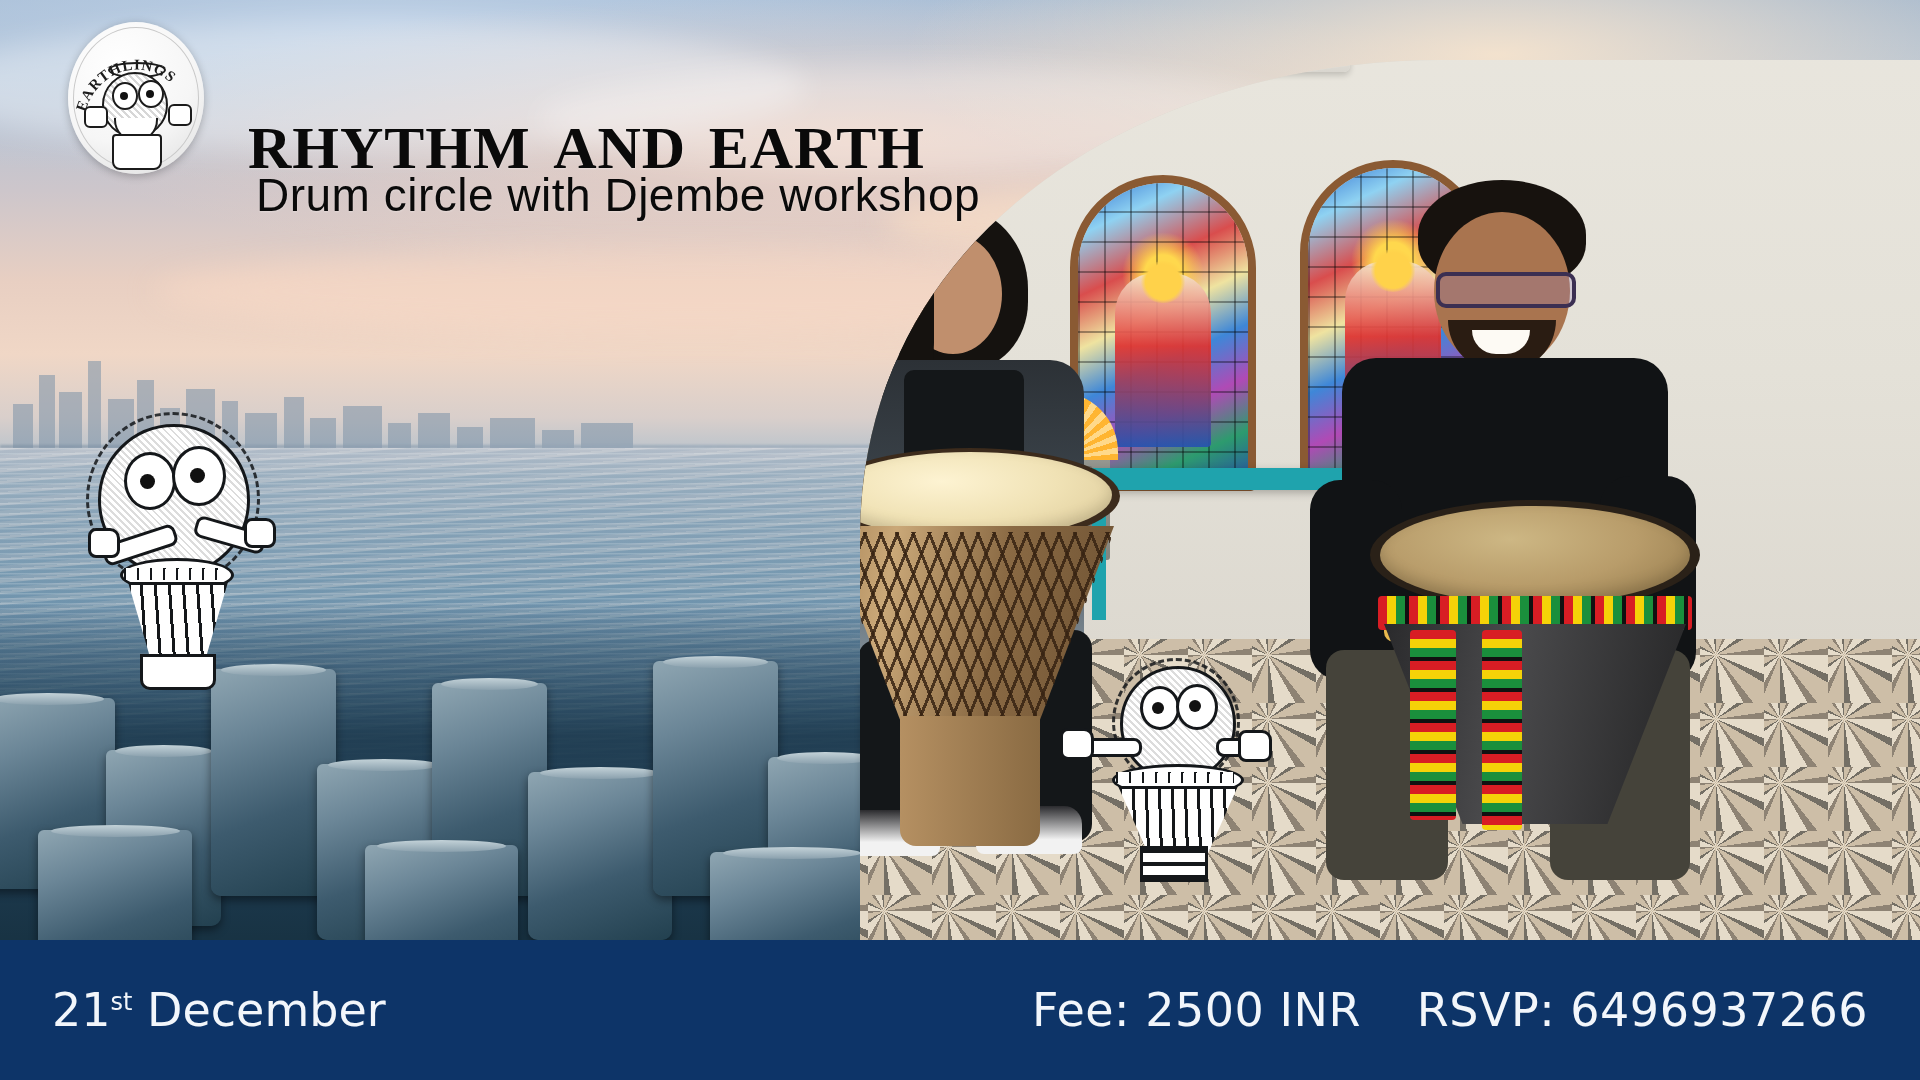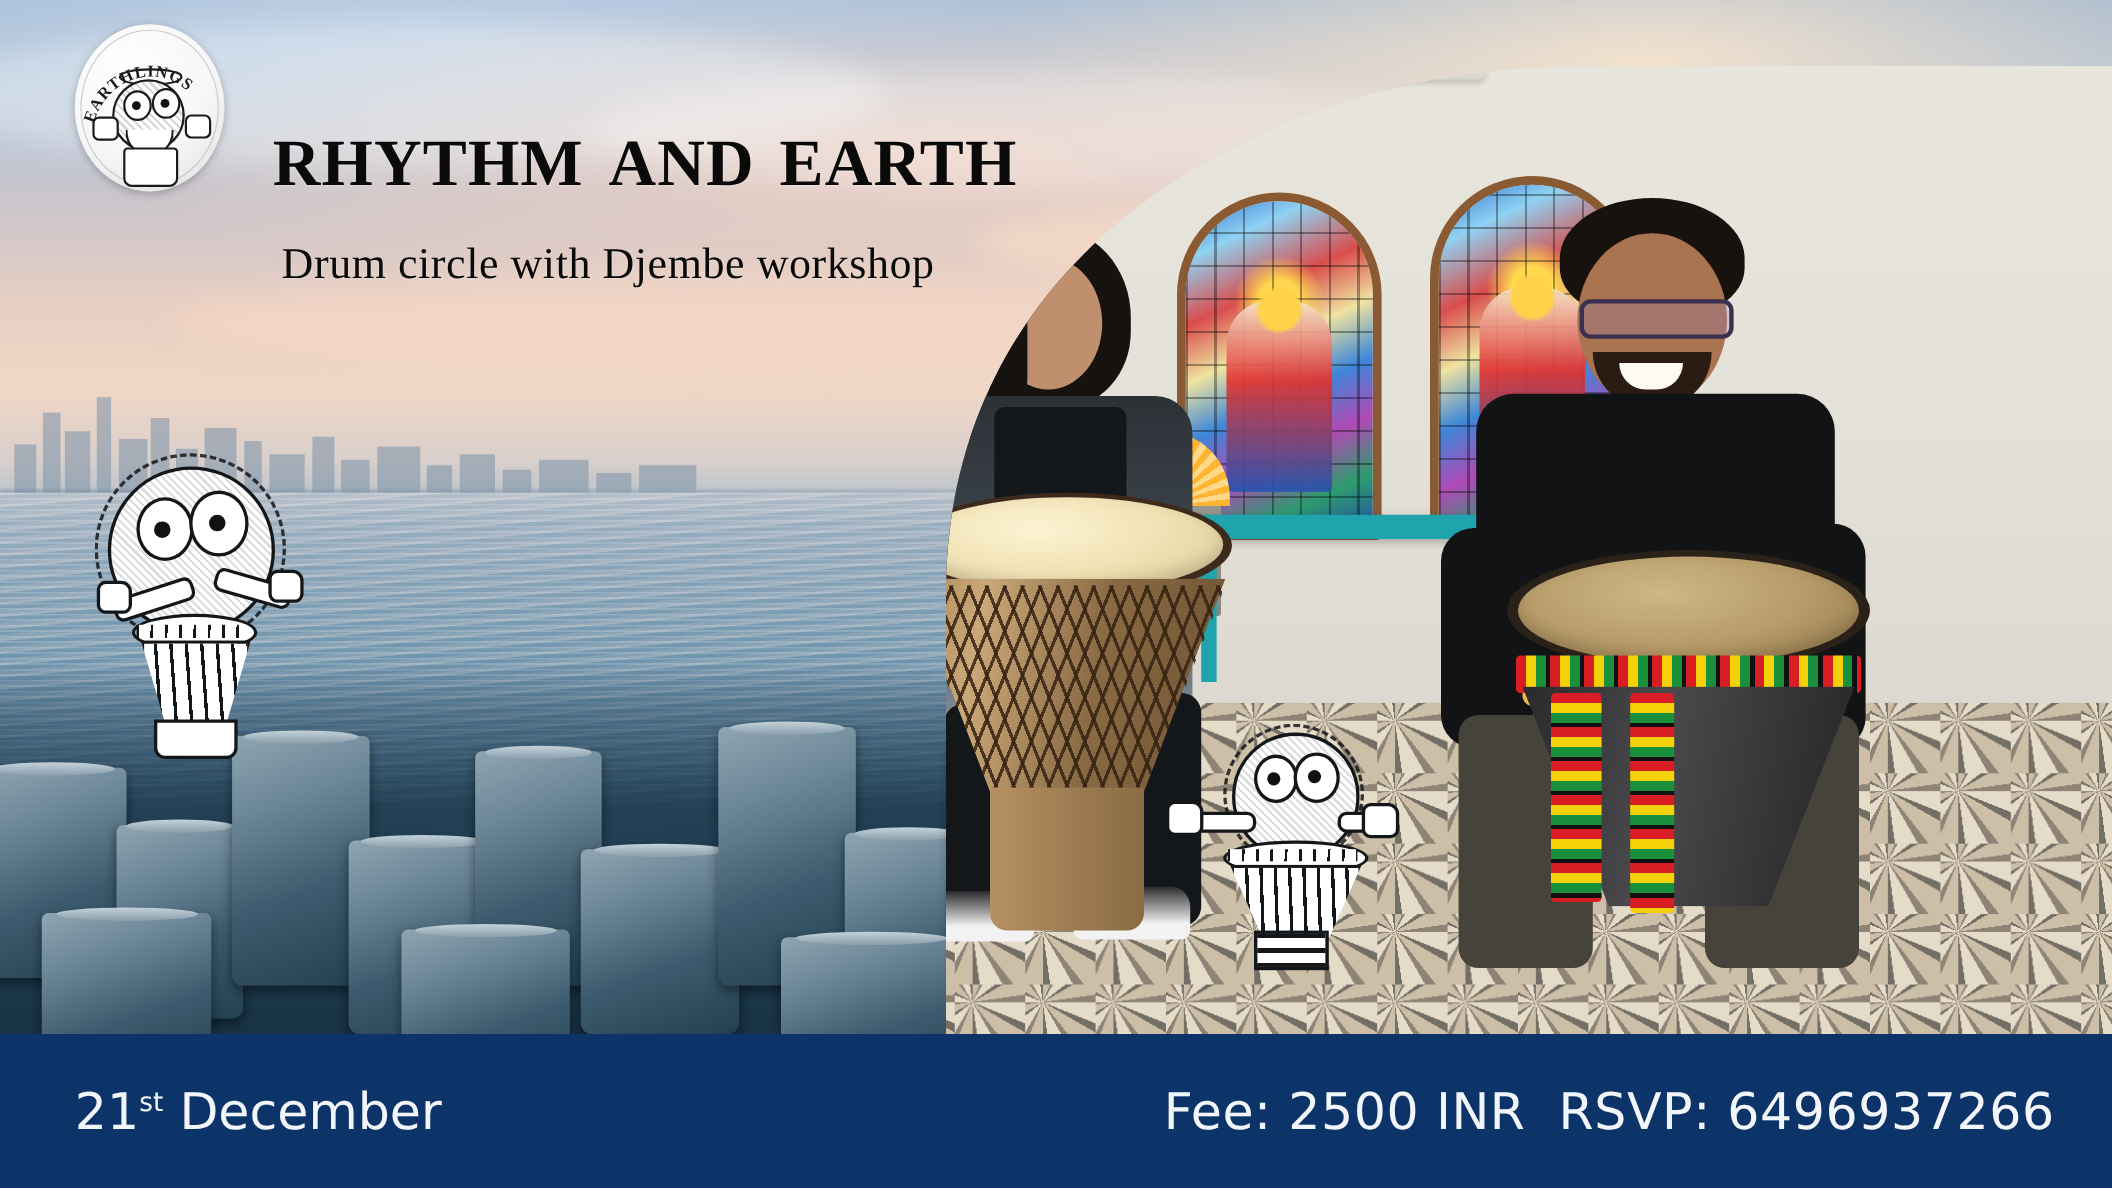--- a/index.html
+++ b/index.html
@@ -160,24 +160,23 @@
   
   .title{
     position:absolute;left:248px;top:38px;width:820px;
     font-family:"Liberation Serif",serif;font-weight:bold;
     font-size:86px;line-height:1;color:#0a0a0a;letter-spacing:1px;
     font-variant:small-caps;text-transform:lowercase;
     text-shadow:0 1px 2px rgba(255,255,255,.35);
   }
   .subtitle{
     position:absolute;left:256px;top:172px;width:900px;
-    font-family:Liberation Serif, serif;font-weight:400;
-    font-size:40px;line-height:1;color:#0a0a0a;letter-spacing:.5px;
+    font-family:Liberation Sans, sans-serif;font-weight:400;
+    font-size:46px;line-height:1;color:#0a0a0a;letter-spacing:.5px;
     text-shadow:0 1px 2px rgba(255,255,255,.3);
-    margin-top:48px;
   }
   .city{
     position:absolute;left:600px;top:240px;width:520px;height:250px;
   }
   .city svg{width:100%;height:100%;overflow:visible;}
   .city .dev{
     font-family:"DejaVu Sans",sans-serif;font-weight:bold;font-size:150px;fill:#0a0a0a;
   }
 
   
@@ -193,22 +192,22 @@
   .m-stripes{position:absolute;
     background:repeating-linear-gradient(92deg,#14171a 0 2.5px,#ffffff 2.5px 13px);}
   .m-motion{position:absolute;border-radius:50%;border:3px dashed #14171a;opacity:.85;}
 
   
   .banner{
     position:absolute;left:0;bottom:0;width:100%;height:140px;
     display:flex;align-items:center;
     font-family:"DejaVu Sans",sans-serif;color:#f2f6fb;
   }
-  .banner .left{display:flex;align-items:baseline;gap:44px;padding-left:68px;flex-direction:column;}
-  .banner .right{display:flex;align-items:baseline;gap:30px;margin-left:auto;padding-right:52px;}
+  .banner .left{display:flex;align-items:baseline;gap:44px;padding-left:52px;flex-direction:column;}
+  .banner .right{display:flex;align-items:baseline;gap:56px;margin-left:auto;padding-right:52px;}
   .b-item{font-size:46px;letter-spacing:.5px;white-space:nowrap;}
   .b-date{font-size:46px;white-space:nowrap;}
   .b-date sup{font-size:24px;vertical-align:super;}
 </style>
 </head>
 <body>
 
 <div id="poster">
 
   <div class="bg">

